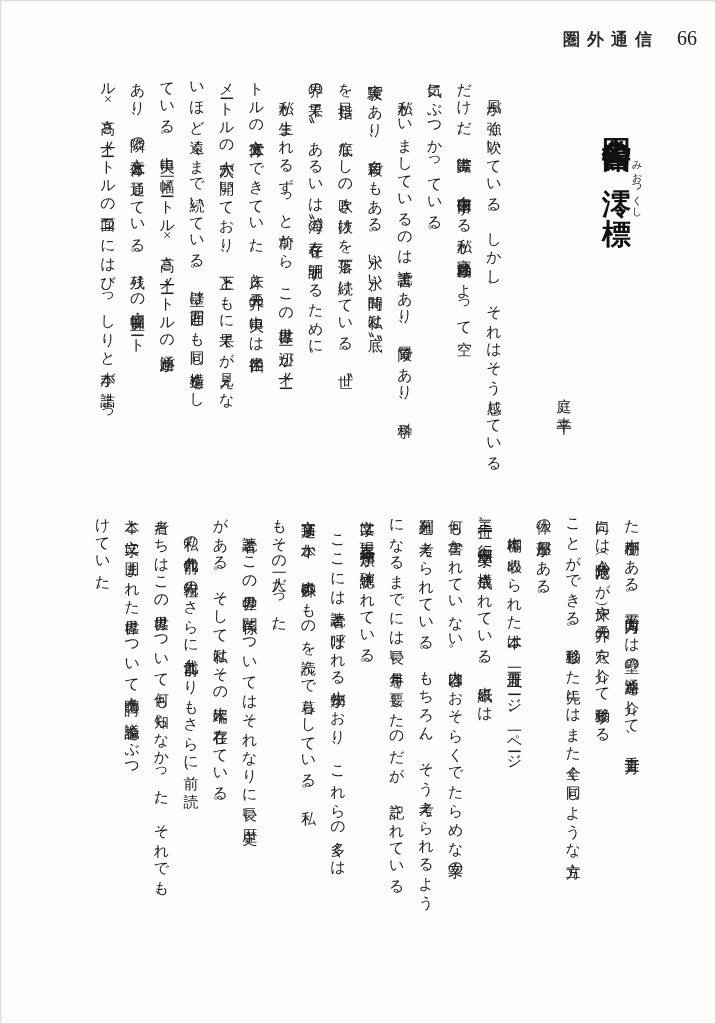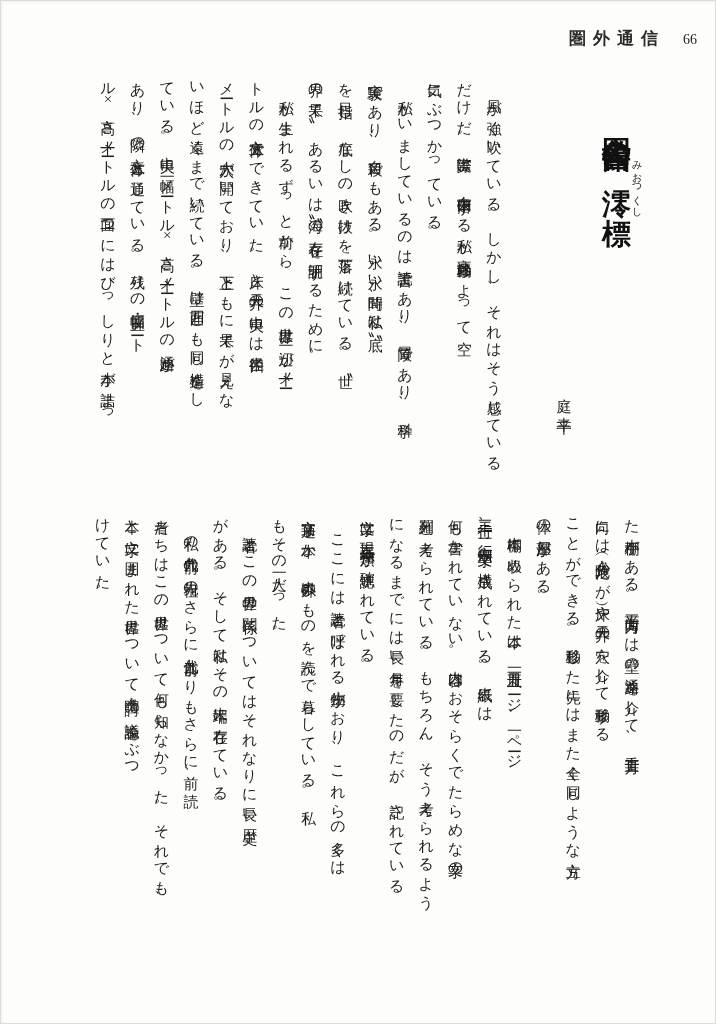--- a/index.html
+++ b/index.html
@@ -28,21 +28,21 @@
     gap: 18px;
   }
   .mag-title {
     font-size: 17px;
     letter-spacing: 7px;
     font-weight: 600;
     color: #2a2a2a;
     padding-left: 36px;
   }
   .page-num {
-    font-size: 14px;
+    font-size: 20px;
     color: #1c1c1c;
   }
   
   .text-block {
     position: absolute;
     left: 88px;
     width: 558px;
     writing-mode: vertical-rl;
     text-orientation: mixed;
     font-size: 15px;

